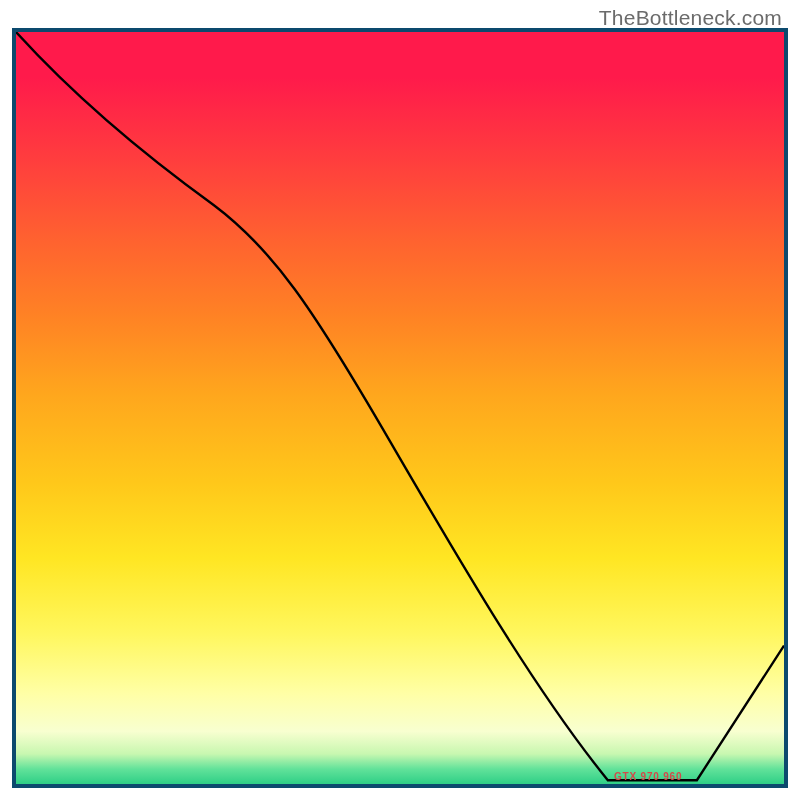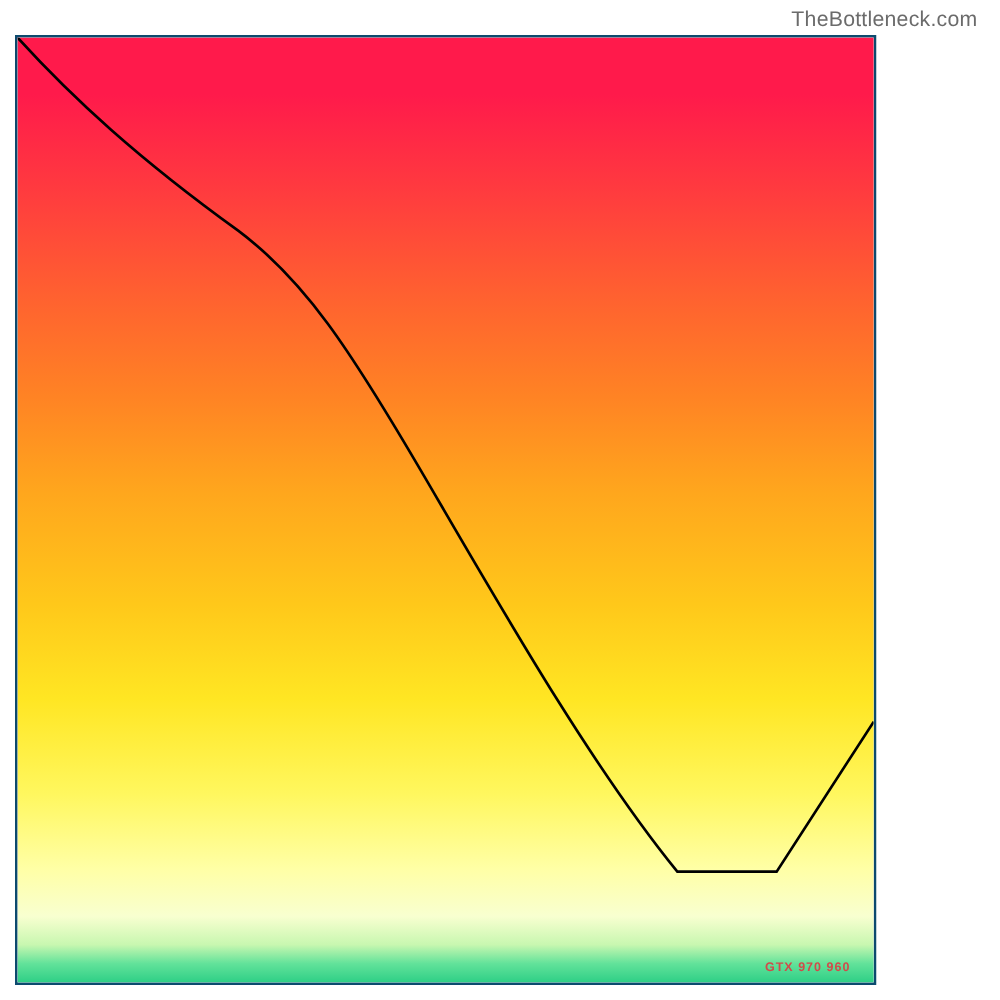--- a/index.html
+++ b/index.html
@@ -8,32 +8,32 @@
     height: 800px;
     background: #ffffff;
     font-family: Arial, Helvetica, sans-serif;
     position: relative;
     overflow: hidden;
   }
   .watermark {
     position: absolute;
     top: 6px;
     right: 18px;
-    font-size: 17px;
+    font-size: 21px;
     color: #6b6b6b;
     font-weight: 500;
     letter-spacing: 0.2px;
   }
   .chart-frame {
     position: absolute;
     top: 28px;
     left: 12px;
-    width: 689px;
+    width: 776px;
     height: 760px;
-    border: 2px solid #0c4a6e;
+    border: 4px solid #0c4a6e;
     overflow: hidden;
   }
   .gradient-bg {
     position: absolute;
     inset: 0;
     background: linear-gradient(to bottom,
       #ff1a4b 0%,
       #ff1a4b 6%,
       #ff3a3f 16%,
       #ff632f 28%,

